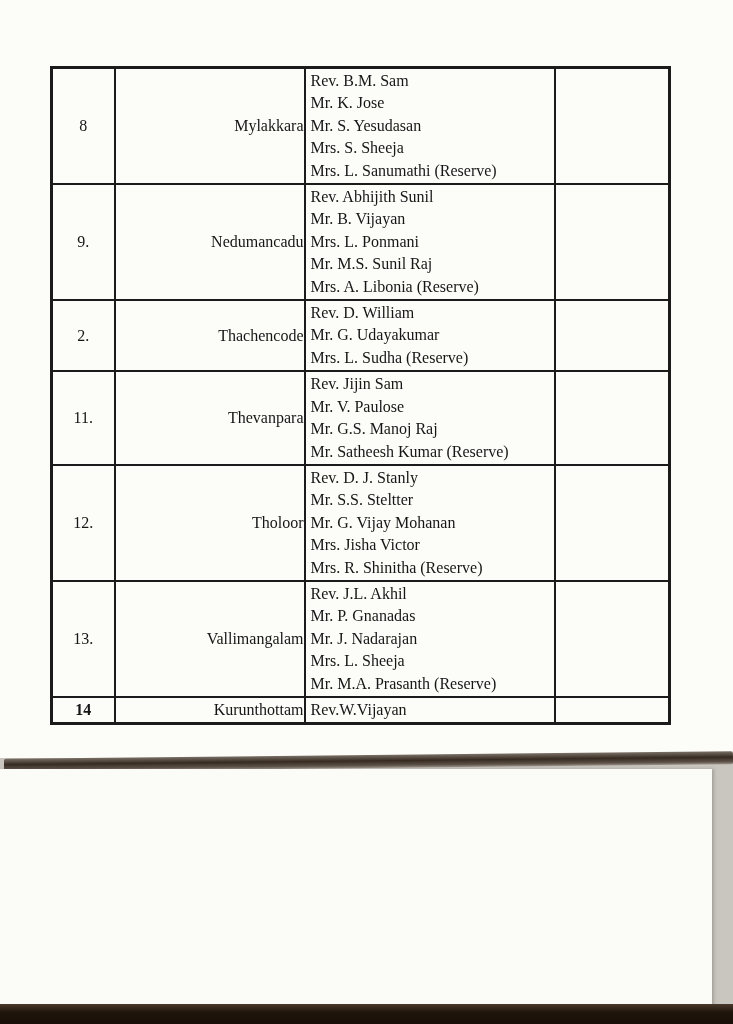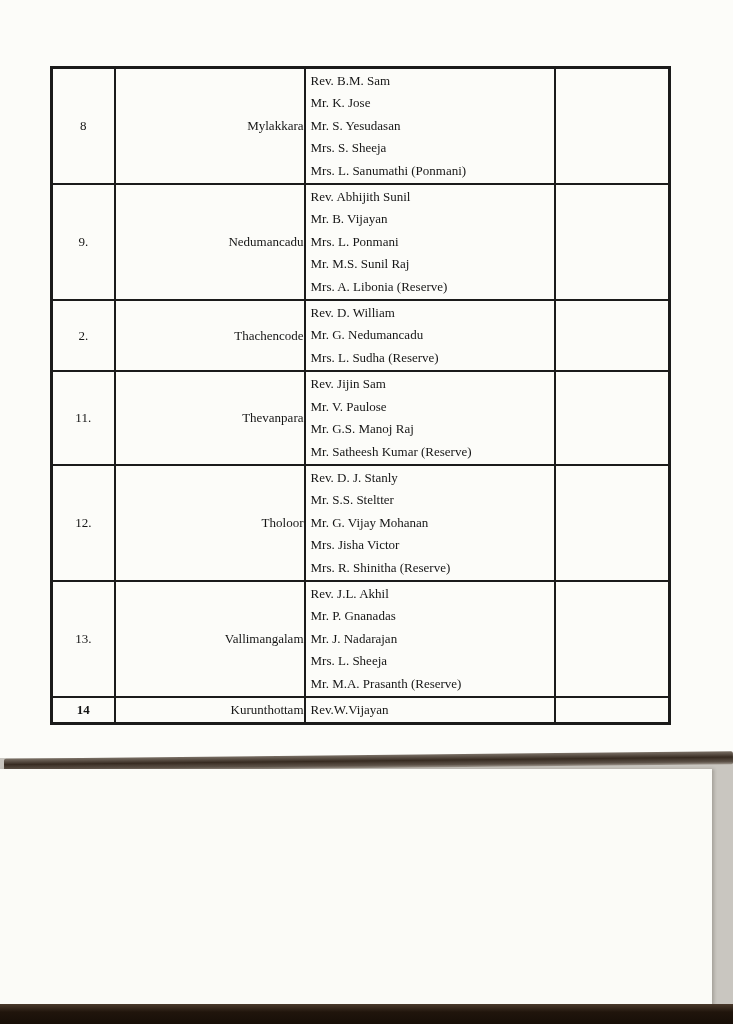--- a/index.html
+++ b/index.html
@@ -28,21 +28,21 @@
   }
 
   
   table.roster {
     position:absolute; left:50px; top:66px; width:618px;
     border-collapse:collapse; table-layout:fixed;
     border:3px solid var(--table-border,#1b1b1b);
   }
   table.roster td {
     border:2px solid var(--table-border,#1b1b1b);
-    font-size:13px; color:#161616; padding:1px 0; vertical-align:middle;
+    font-size:16px; color:#161616; padding:1px 0; vertical-align:middle;
   }
   td.c-no    { text-align:center; }
   td.c-place { text-align:right; }
   td.c-members { text-align:left; }
   td.c-members div { line-height:22.4px; padding-left:5px; white-space:nowrap; }
   tr:nth-child(7) td.c-no, tr:nth-child(8) td.c-no { font-weight:bold;margin-top:40px; }
 </style>
 </head>
 <body>
 
@@ -58,42 +58,42 @@
       </colgroup>
       <tbody>
           <tr>
             <td class="c-no">8</td>
             <td class="c-place">Mylakkara</td>
             <td class="c-members">
               <div>Rev. B.M. Sam</div>
               <div>Mr. K. Jose</div>
               <div>Mr. S. Yesudasan</div>
               <div>Mrs. S. Sheeja</div>
-              <div>Mrs. L. Sanumathi (Ponmani)</div>
+              <div>Mrs. L. Sanumathi (Reserve)</div>
             </td>
             <td class="c-blank"></td>
           </tr>
           <tr>
             <td class="c-no">9.</td>
             <td class="c-place">Nedumancadu</td>
             <td class="c-members">
               <div>Rev. Abhijith Sunil</div>
               <div>Mr. B. Vijayan</div>
               <div>Mrs. L. Ponmani</div>
               <div>Mr. M.S. Sunil Raj</div>
               <div>Mrs. A. Libonia (Reserve)</div>
             </td>
             <td class="c-blank"></td>
           </tr>
           <tr>
             <td class="c-no">2.</td>
             <td class="c-place">Thachencode</td>
             <td class="c-members">
               <div>Rev. D. William</div>
-              <div>Mr. G. Nedumancadu</div>
+              <div>Mr. G. Udayakumar</div>
               <div>Mrs. L. Sudha (Reserve)</div>
             </td>
             <td class="c-blank"></td>
           </tr>
           <tr>
             <td class="c-no">11.</td>
             <td class="c-place">Thevanpara</td>
             <td class="c-members">
               <div>Rev. Jijin Sam</div>
               <div>Mr. V. Paulose</div>

